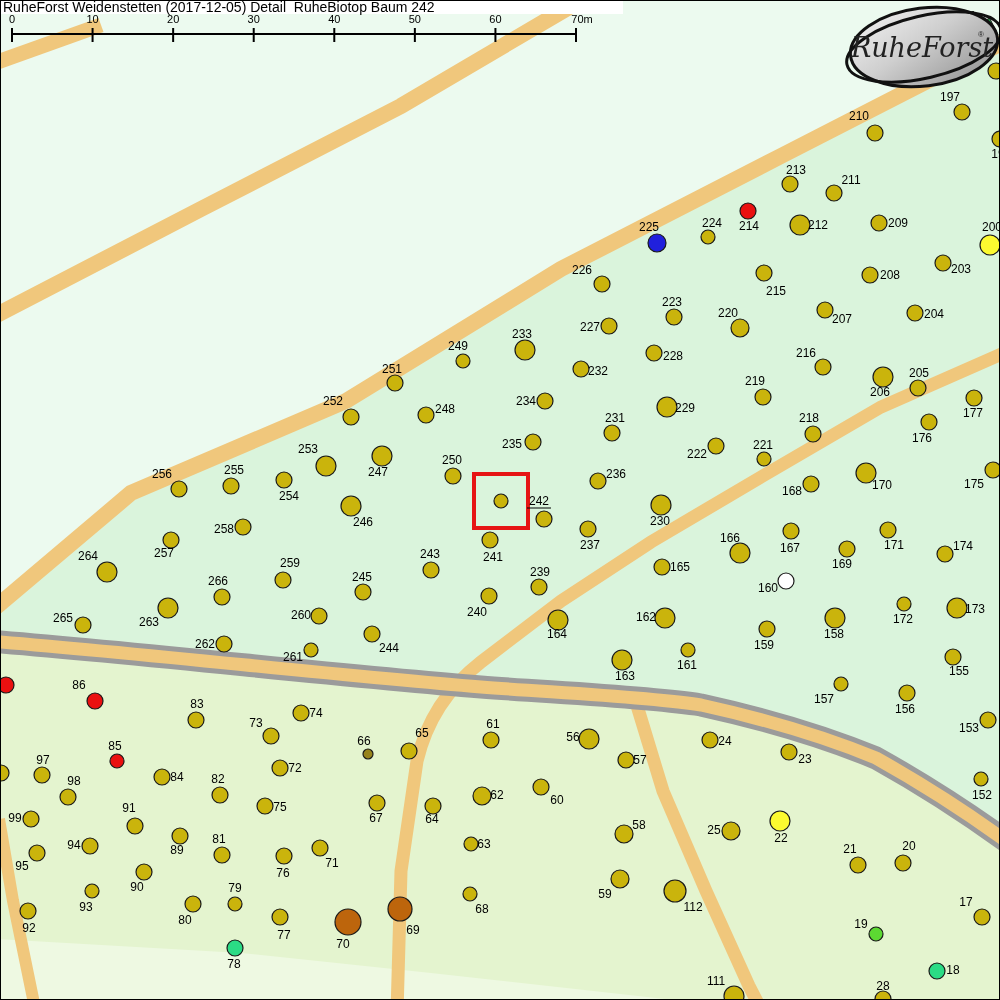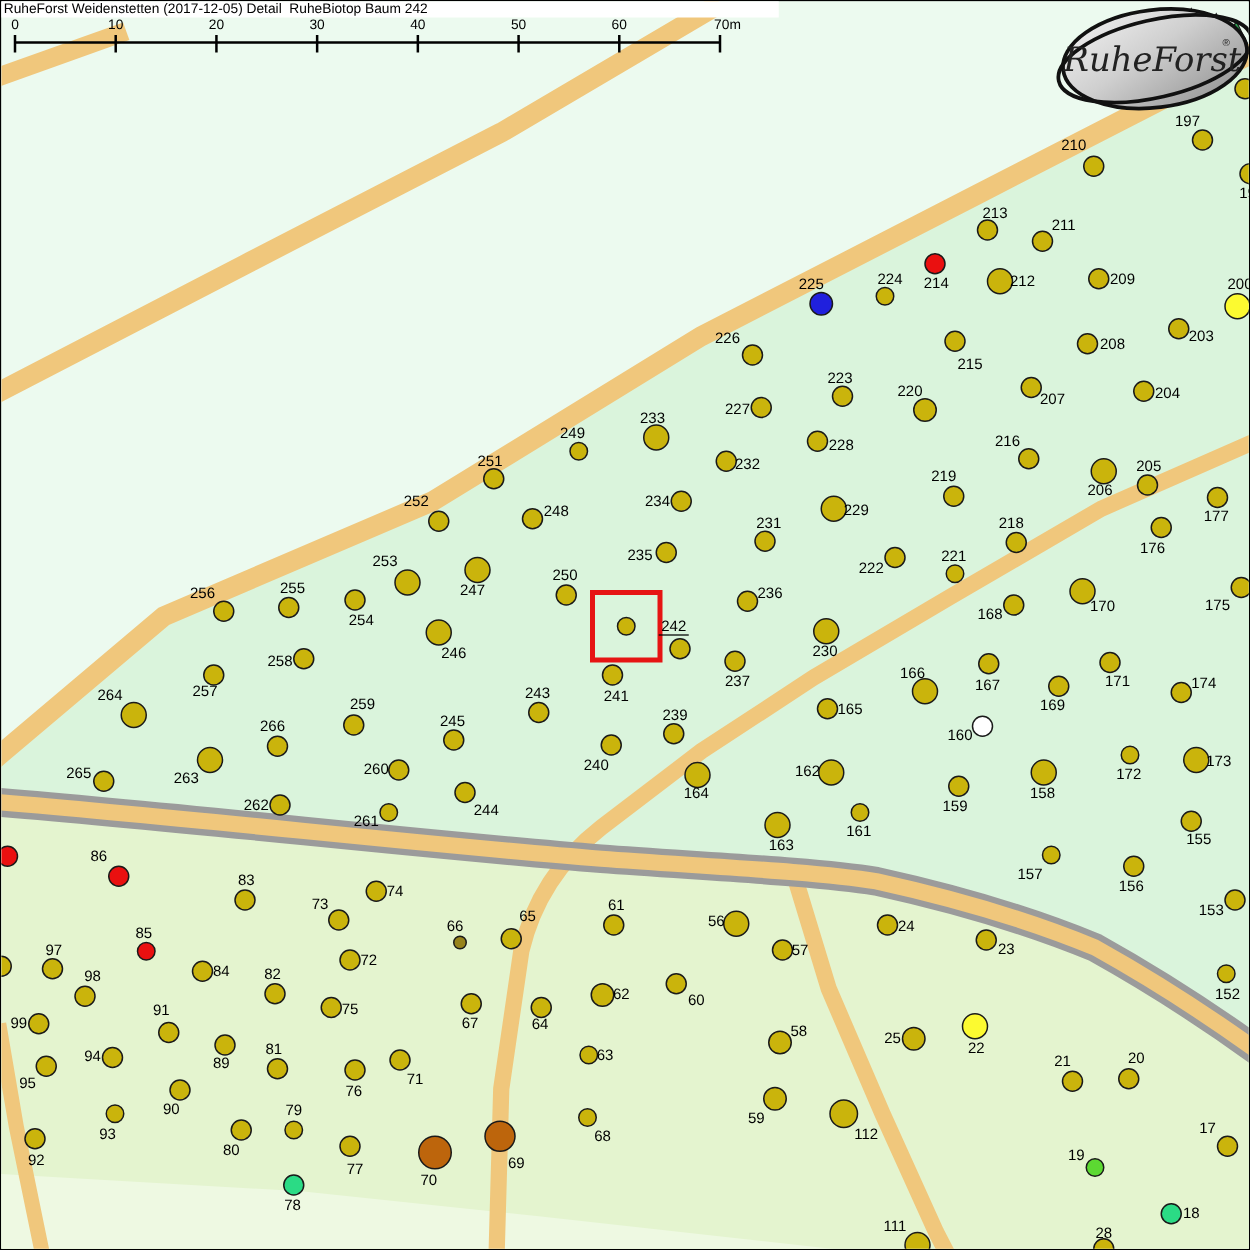--- a/index.html
+++ b/index.html
@@ -1,20 +1,20 @@
 <!DOCTYPE html>
 <html><head>
 <meta charset="utf-8">
 <style>
   html,body{margin:0;padding:0;}
   body{width:1000px;height:1000px;position:relative;font-family:"Liberation Sans",sans-serif;
        background:#ecfaef;overflow:hidden;box-sizing:border-box;border:1px solid #000;}
   #map-svg{position:absolute;left:0;top:0;width:1000px;height:1000px;}
   #title-strip{position:absolute;left:0;top:0;width:620px;height:13px;background:#ffffff;
-       font-size:11px;line-height:13px;color:#000;padding-left:2px;white-space:pre;z-index:5;}
+       font-size:14px;line-height:13px;color:#000;padding-left:2px;white-space:pre;z-index:5;}
   .tree-label{font-size:12px;fill:#000;}
   .scale-label{font-size:11px;fill:#000;}
 </style>
 </head>
 <body>
 
 <div id="title-strip">RuheForst Weidenstetten (2017-12-05) Detail  RuheBiotop Baum 242</div>
 
 <svg id="map-svg" viewBox="0 0 1000 1000" xmlns="http://www.w3.org/2000/svg">
   <defs>

